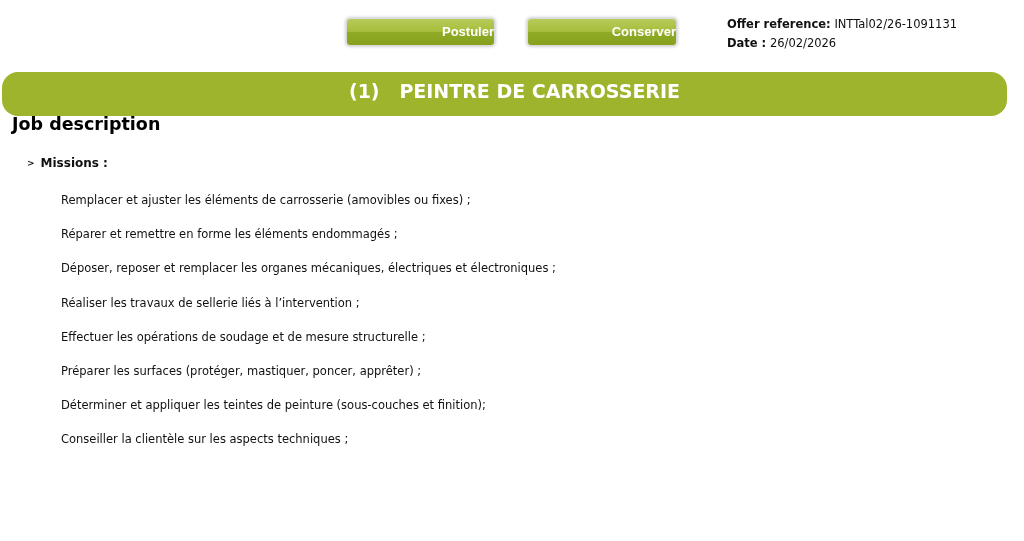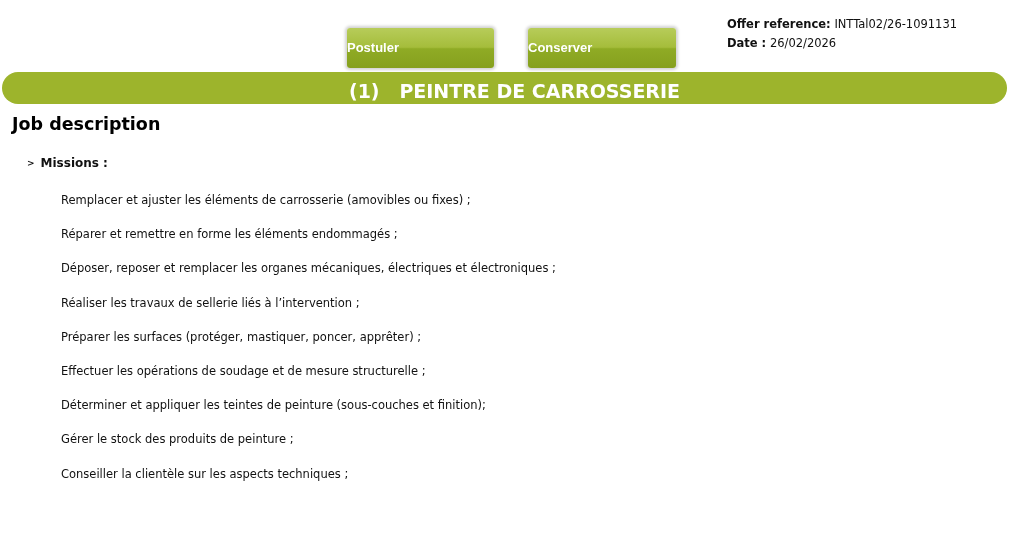--- a/index.html
+++ b/index.html
@@ -10,31 +10,31 @@
       height: 541px;
       overflow: hidden;
       font-family: "DejaVu Sans", sans-serif;
       color: #111111;
     }
     .page { position: relative; width: 1024px; height: 541px; }
 
     
     .btn {
       position: absolute;
-      top: 28px;
-      height: 40px;
+      top: 19px;
+      height: 26px;
       border-radius: 3px;
       background: linear-gradient(to bottom, #b7cc5a 0%, #a5bd3b 48%, #8fab25 52%, #86a01e 100%);
       box-shadow: 0 0 3px 2px rgba(0,0,0,0.18);
       color: #ffffff;
       font-family: "Liberation Sans", sans-serif;
       font-weight: bold;
       font-size: 13px;
       line-height: 26px;
-      text-align: left;
+      text-align: right;
       cursor: pointer;
       border: none;
       padding: 0;
     }
     .btn-postuler { left: 347px; width: 147px; }
     .btn-conserver { left: 528px; width: 148px; }
 
     
     .offer-info {
       position: absolute;
@@ -45,21 +45,21 @@
       color: #111;
     }
     .offer-info .lbl { font-weight: bold; }
 
     
     .title-band {
       position: absolute;
       left: 2px;
       top: 72px;
       width: 1005px;
-      height: 32px;
+      height: 44px;
       background: #9db42c;
       border-radius: 16px;
     }
     .title-band .title {
       position: absolute;
       left: 0; right: 0;
       top: 0;
       text-align: center;
       color: #ffffff;
       font-weight: bold;
@@ -136,20 +136,19 @@
 
   <div class="missions-header">
     <span class="bullet">&gt;</span><span>Missions :</span>
   </div>
 
   <ul class="mission-list">
     <li>Remplacer et ajuster les éléments de carrosserie (amovibles ou fixes) ;</li>
     <li>Réparer et remettre en forme les éléments endommagés ;</li>
     <li>Déposer, reposer et remplacer les organes mécaniques, électriques et électroniques ;</li>
     <li>Réaliser les travaux de sellerie liés à l’intervention ;</li>
+    <li>Effectuer les opérations de soudage et de mesure structurelle ;</li>
     <li>Préparer les surfaces (protéger, mastiquer, poncer, apprêter) ;</li>
-    <li>Effectuer les opérations de soudage et de mesure structurelle ;</li>
     <li>Déterminer et appliquer les teintes de peinture (sous-couches et finition);</li>
-    <li>Gérer le stock des produits de peinture ;</li>
     <li>Conseiller la clientèle sur les aspects techniques ;</li>
   </ul>
 
 </div>
 
 </body></html>

